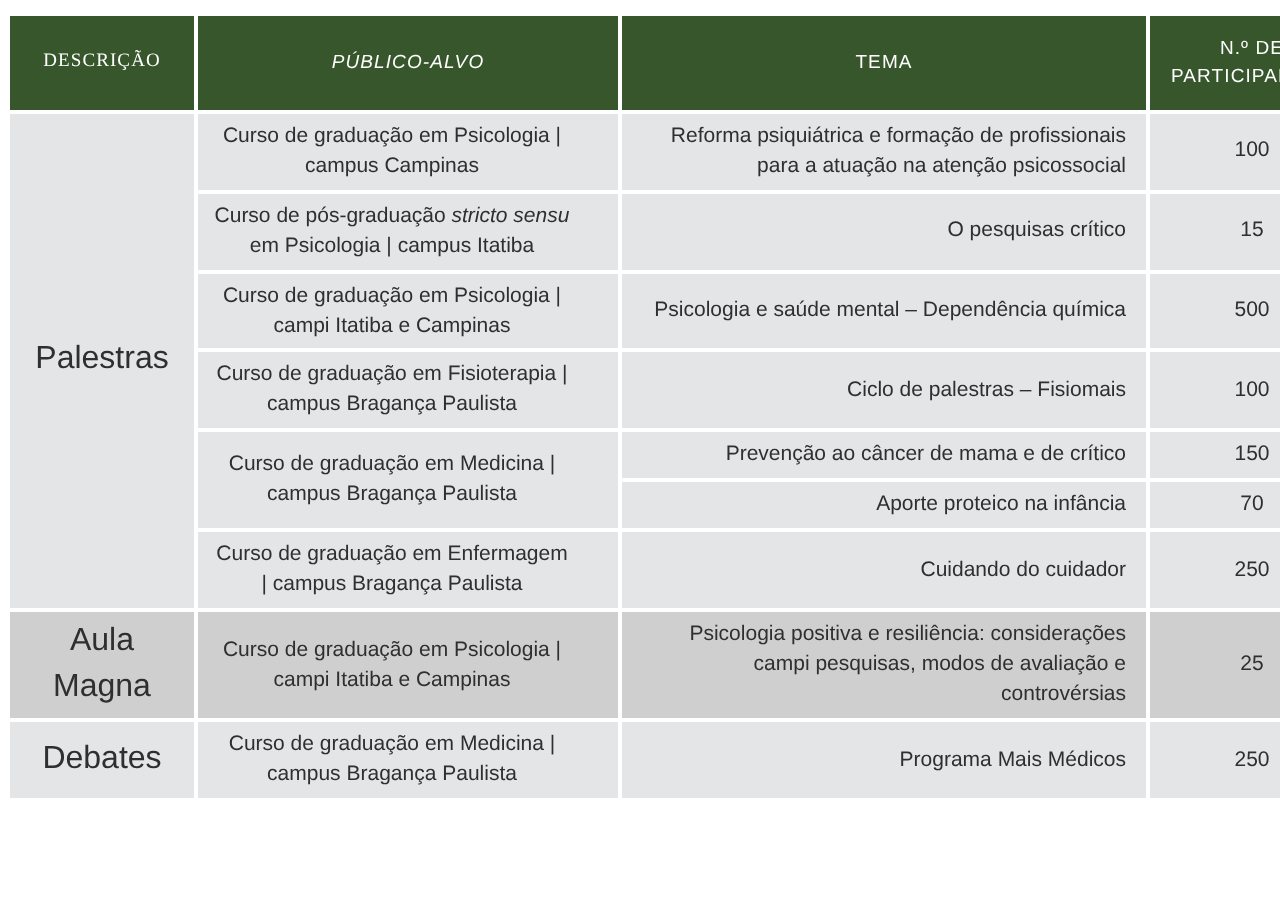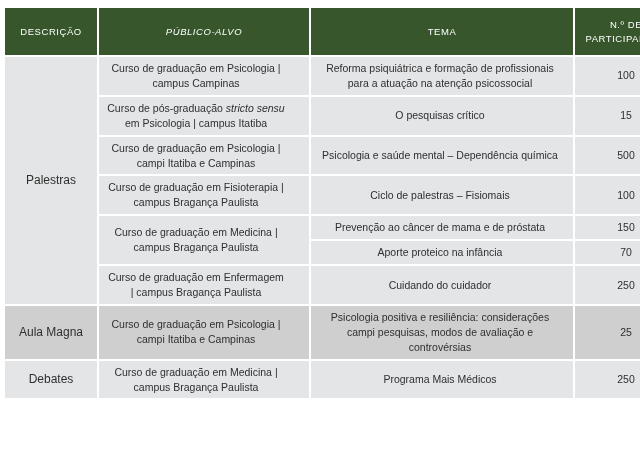--- a/index.html
+++ b/index.html
@@ -40,43 +40,44 @@
   
   thead th {
     background: #37562C;
     color: #ffffff;
     font-size: 9.5px;
     font-weight: 400;
     letter-spacing: 0.55px;
     height: 39px;
     padding: 3px 4px;
   }
-  thead th.col-desc { width: 80px; }
+  thead th.col-desc { width: 80px; font-family: Liberation Serif, serif; }
   thead th.col-pub  { width: 198px; font-style: italic; }
   thead th.col-tema { width: 250px; }
   thead th.col-num  { width: 90px; }
 
   
   tbody td {
     background: #E4E5E7;
     color: #2f2f2f;
     font-size: 10.5px;
     font-weight: 400;
   }
   tbody tr.shade-dark > td {
     background: #CFCFD0;
   }
   tbody td.cell-desc {
-    font-size: 12px;
+    font-size: 16px;
   }
   tbody td.cell-num {
     font-size: 10.5px;
   }
   tbody td.cell-tema {
     padding-right: 10px;
+    text-align: right;
   }
   tbody td.cell-pub {
     padding-left: 8px;
     padding-right: 24px;
   }
 
   em.it { font-style: italic; }
 </style>
 </head>
 <body>
@@ -108,21 +109,21 @@
           <td class="cell-tema">Psicologia e saúde mental – Dependência química</td>
           <td class="cell-num">500</td>
         </tr>
         <tr>
           <td class="cell-pub">Curso de graduação em Fisioterapia | campus Bragança Paulista</td>
           <td class="cell-tema">Ciclo de palestras – Fisiomais</td>
           <td class="cell-num">100</td>
         </tr>
         <tr>
           <td class="cell-pub" rowspan="2">Curso de graduação em Medicina | campus Bragança Paulista</td>
-          <td class="cell-tema">Prevenção ao câncer de mama e de próstata</td>
+          <td class="cell-tema">Prevenção ao câncer de mama e de crítico</td>
           <td class="cell-num">150</td>
         </tr>
         <tr>
           <td class="cell-tema">Aporte proteico na infância</td>
           <td class="cell-num">70</td>
         </tr>
         <tr>
           <td class="cell-pub">Curso de graduação em Enfermagem | campus Bragança Paulista</td>
           <td class="cell-tema">Cuidando do cuidador</td>
           <td class="cell-num">250</td>

